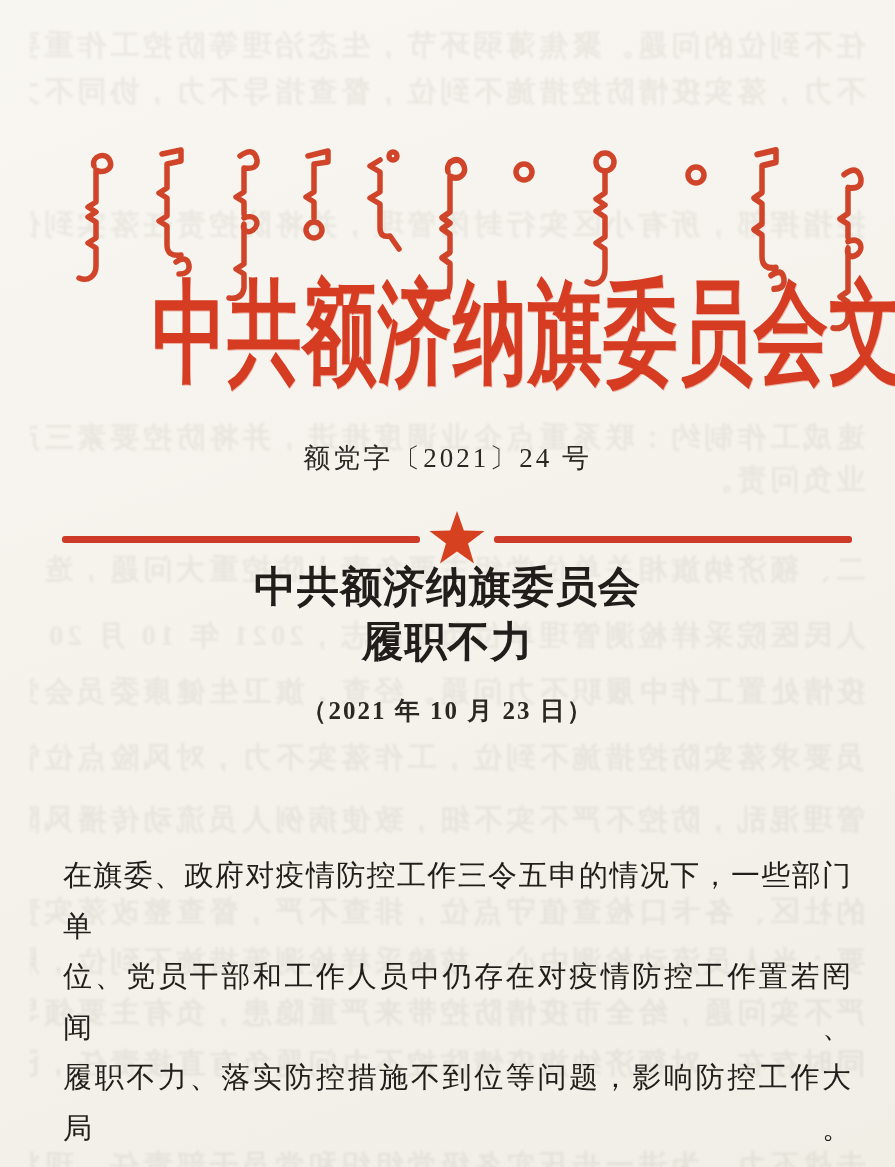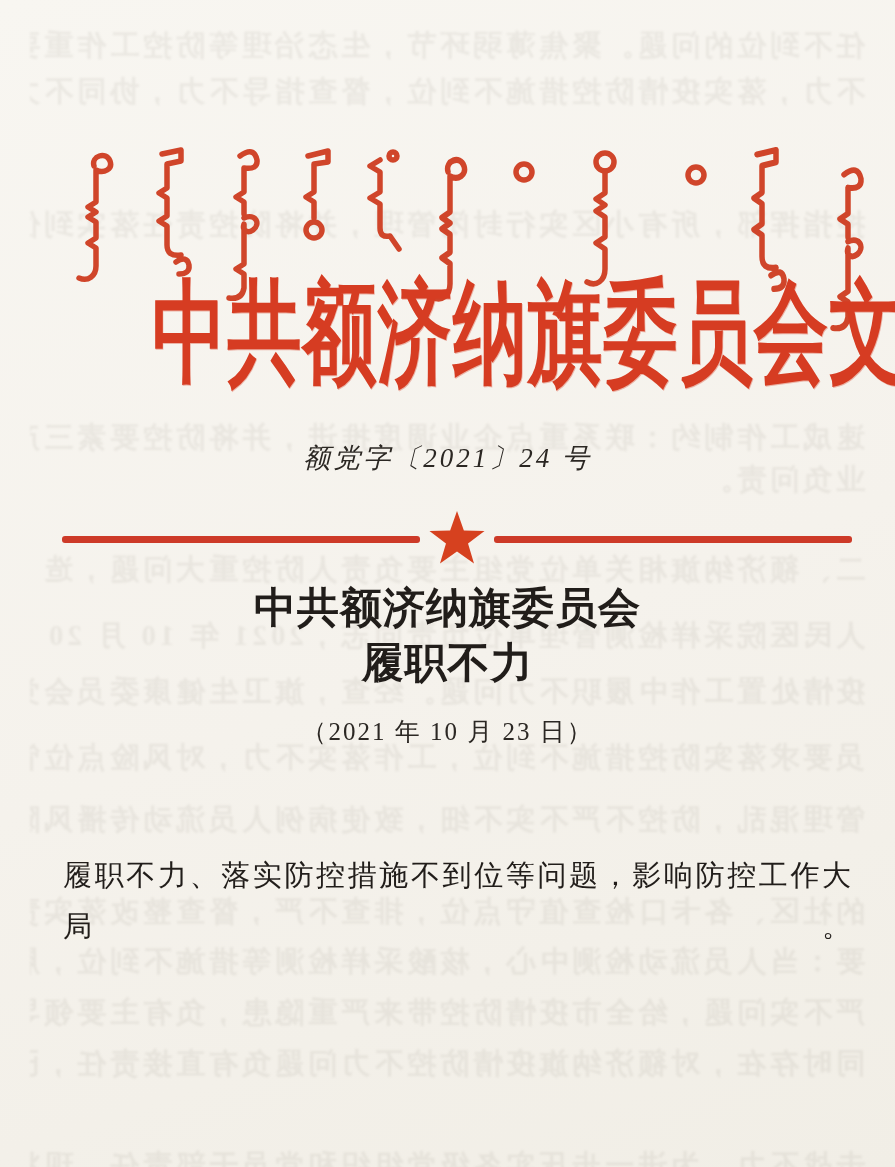--- a/index.html
+++ b/index.html
@@ -19,28 +19,28 @@
   .mongol{position:absolute;left:58px;top:146px;overflow:visible;}
   .mongol path,.mongol circle{stroke:#d0452a;stroke-width:5.5;fill:none;stroke-linecap:round;stroke-linejoin:round;}
   
   .banner{
     position:absolute;top:266px;left:0;width:100%;text-align:center;
     color:#d63c22;font-weight:900;font-size:112px;line-height:1.2;
     white-space:nowrap;letter-spacing:2px;
     transform:scaleX(.66);transform-origin:50% 50%;
     text-shadow:1px 1px 0 rgba(214,60,34,.35);
   }
-  .doc-number{position:absolute;top:440px;left:0;width:100%;text-align:center;font-size:27px;letter-spacing:3px;color:#2b2723;font-style:italic;}
+  .doc-number{position:absolute;top:440px;left:0;width:100%;text-align:center;font-size:27px;letter-spacing:3px;color:#2b2723;}
   
   .divider{position:absolute;top:508px;left:62px;width:790px;height:62px;display:flex;align-items:center;}
   .rule{height:7px;background:#cd3a28;border-radius:3px;flex:1;}
   .star-wrap{flex:0 0 auto;width:58px;height:60px;margin:0 8px;}
   
-  .title-block{position:absolute;top:581px;left:0;width:100%;text-align:center;font-weight:bold;font-size:42px;line-height:55px;letter-spacing:1px;color:#211d1a;}
-  .date{margin-top:13px;font-size:25px;font-weight:normal;letter-spacing:2px;color:#2b2723;}
+  .title-block{position:absolute;top:560px;left:0;width:100%;text-align:center;font-weight:bold;font-size:42px;line-height:55px;letter-spacing:1px;color:#211d1a;}
+  .date{margin-top:13px;font-size:25px;font-weight:bold;letter-spacing:2px;color:#2b2723;}
   
   .body-text{position:absolute;top:850px;left:63px;width:789px;font-size:29px;line-height:50.5px;letter-spacing:1px;color:#211d1a;}
   .bline{min-height:50.5px;}
   .indent{padding-left:58px;}
   .j{text-align:justify;text-align-last:justify;}
 </style>
 </head>
 <body>
 
 <div class="page">
@@ -119,17 +119,19 @@
     <div class="rule"></div>
   </div>
 
   <div class="title-block">
     <div>中共额济纳旗委员会</div>
     <div>履职不力</div>
     <div class="date">（2021 年 10 月 23 日）</div>
   </div>
 
   <div class="body-text">
+    <div class="bline j">在旗委、政府对疫情防控工作三令五申的情况下，一些部门单</div>
+    <div class="bline j">位、党员干部和工作人员中仍存在对疫情防控工作置若罔闻、</div>
     <div class="bline j">履职不力、落实防控措施不到位等问题，影响防控工作大局。</div>
 
   </div>
 
 </div>
 
 </body></html>

